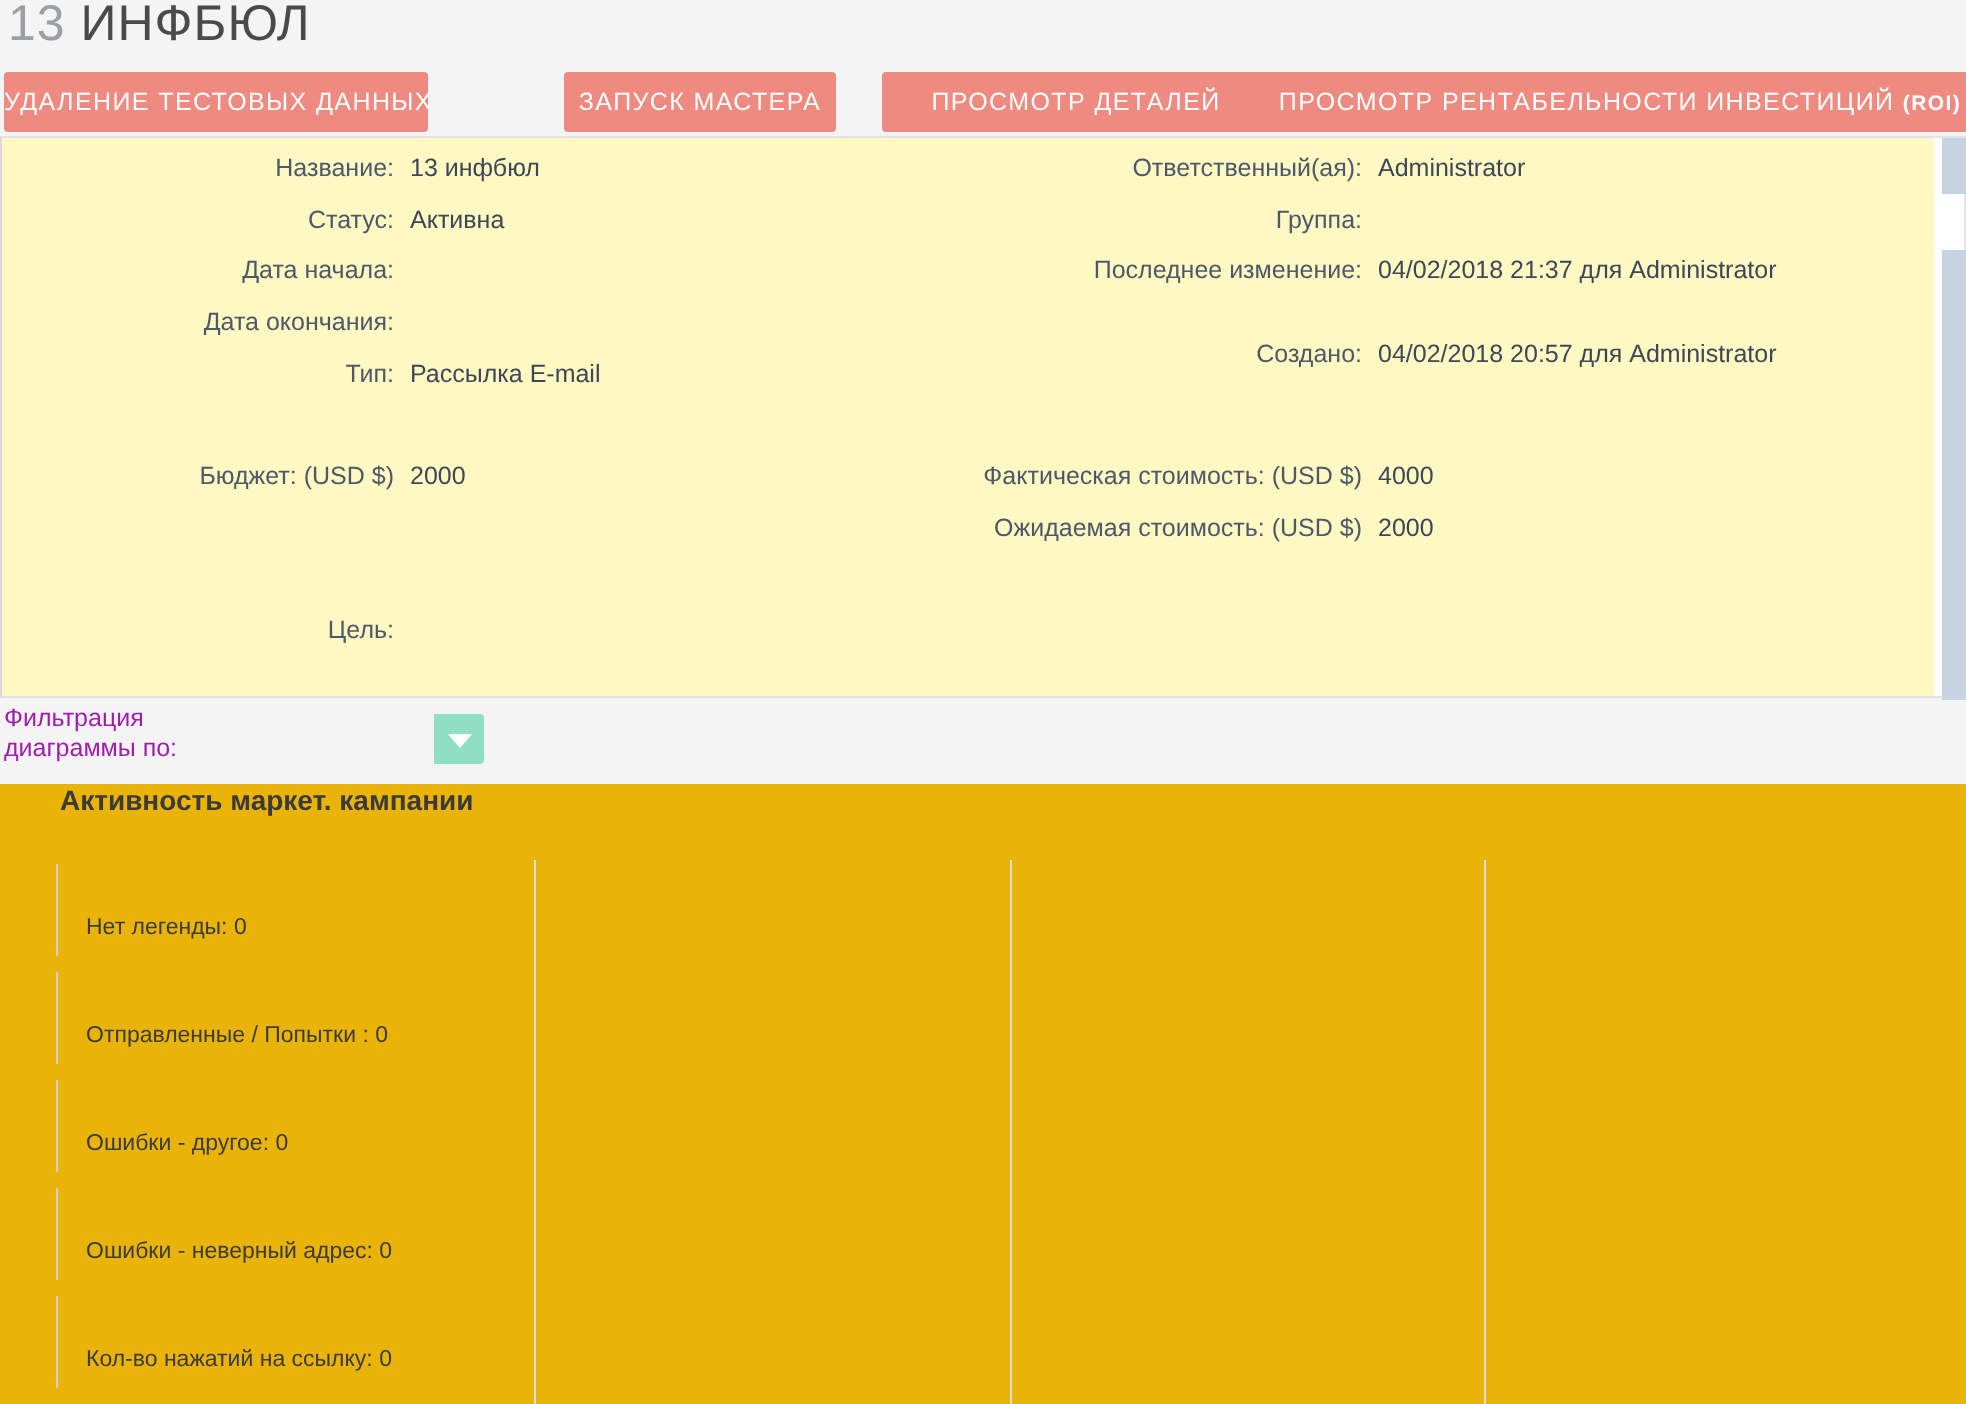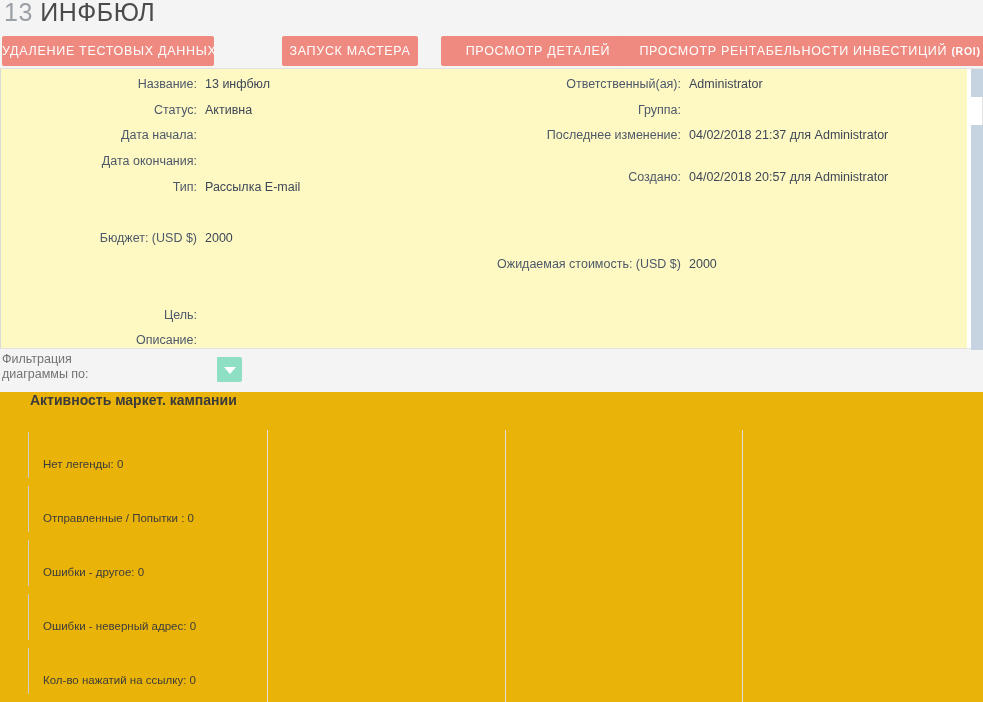--- a/index.html
+++ b/index.html
@@ -133,21 +133,21 @@
     width: 983px;
     height: 40px;
   }
   #filter-label {
     position: absolute;
     left: 2px;
     top: 0px;
     width: 96px;
     font-size: 12.5px;
     line-height: 15px;
-    color: #737373;
+    color: #a21caf;
   }
   #chart-filter-select {
     position: absolute;
     left: 104px;
     top: 5px;
     width: 138px;
     height: 25px;
     box-sizing: border-box;
     background: #ffffff;
     border: 1px solid #a8e0cf;
@@ -248,25 +248,25 @@
 
 <div id="detail-panel">
 
 <div class="field-row col-left" style="top: 7px;"><span class="field-label">Название:</span><span class="field-value">13 инфбюл</span></div>
     <div class="field-row col-left" style="top: 33px;"><span class="field-label">Статус:</span><span class="field-value">Активна</span></div>
     <div class="field-row col-left" style="top: 58px;"><span class="field-label">Дата начала:</span><span class="field-value"></span></div>
     <div class="field-row col-left" style="top: 84px;"><span class="field-label">Дата окончания:</span><span class="field-value"></span></div>
     <div class="field-row col-left" style="top: 110px;"><span class="field-label">Тип:</span><span class="field-value">Рассылка E-mail</span></div>
     <div class="field-row col-left" style="top: 161px;"><span class="field-label">Бюджет: (USD $)</span><span class="field-value">2000</span></div>
     <div class="field-row col-left" style="top: 238px;"><span class="field-label">Цель:</span><span class="field-value"></span></div>
-    <div class="field-row col-left" style="top: 263px;"><span class="field-label">Описание:</span><span class="field-value"></span></div>
     <div class="field-row col-right" style="top: 7px;"><span class="field-label">Ответственный(ая):</span><span class="field-value">Administrator</span></div>
     <div class="field-row col-right" style="top: 33px;"><span class="field-label">Группа:</span><span class="field-value"></span></div>
     <div class="field-row col-right" style="top: 58px;"><span class="field-label">Последнее изменение:</span><span class="field-value">04/02/2018 21:37 для Administrator</span></div>
     <div class="field-row col-right" style="top: 84px; margin-top: 16px;"><span class="field-label">Создано:</span><span class="field-value">04/02/2018 20:57 для Administrator</span></div>
+    <div class="field-row col-right" style="top: 161px;"><span class="field-label">Фактическая стоимость: (USD $)</span><span class="field-value">4000</span></div>
     <div class="field-row col-right" style="top: 187px;"><span class="field-label">Ожидаемая стоимость: (USD $)</span><span class="field-value">2000</span></div>
   </div>
 
 <div id="panel-scrollbar">
   <div class="sb-thumb" id="sb-thumb-a"></div>
   <div class="sb-thumb" id="sb-thumb-b"></div>
 </div>
 
 <div id="filter-row">
   <div id="filter-label">

